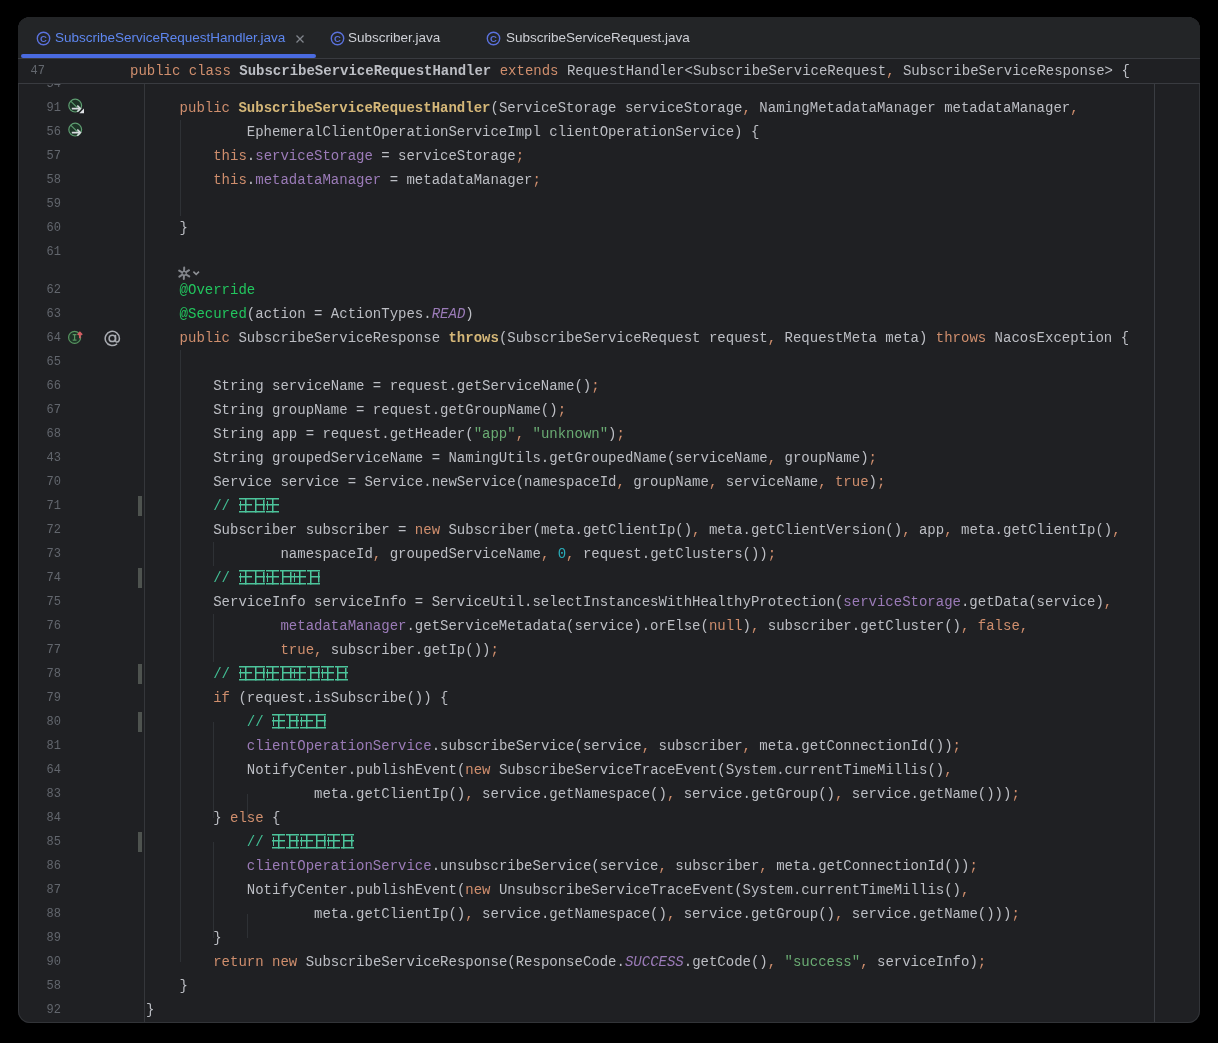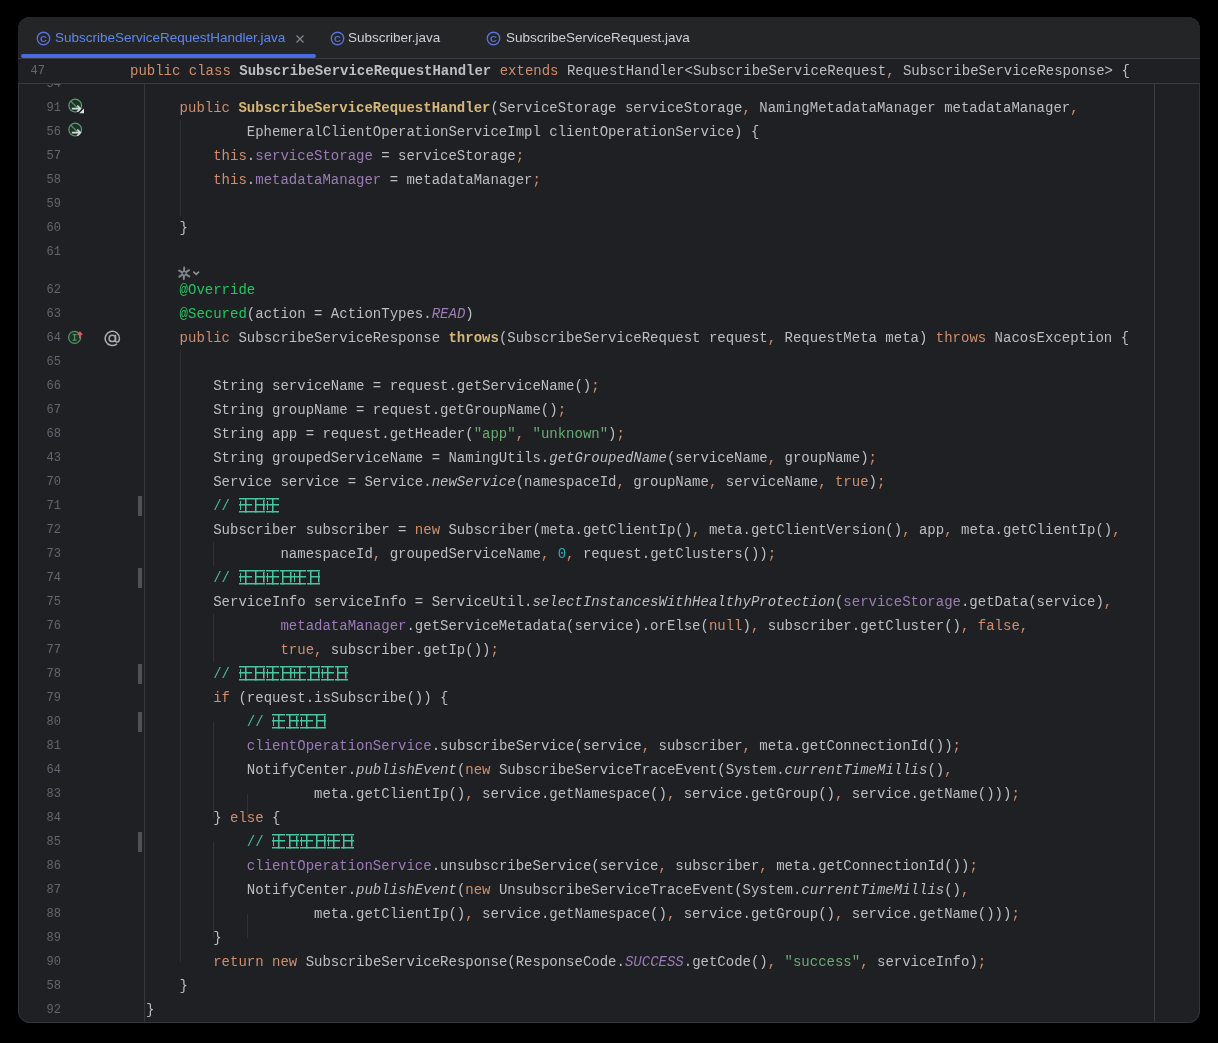--- a/index.html
+++ b/index.html
@@ -4,21 +4,21 @@
 #win{position:absolute;left:18px;top:17px;width:1182px;height:1006px;background:#1F2023;border-radius:12px;overflow:hidden;box-shadow:inset 0 0 0 1px #323438}
 #win *{box-sizing:border-box}
 .tabbar{position:absolute;left:0;top:0;width:100%;height:42px;background:#232527;border-bottom:1px solid #393B40}
 .tl{position:absolute;top:0;height:36px;font:13.5px/41px "Liberation Sans",sans-serif;color:#CED0D6;white-space:pre}
 .unders{position:absolute;left:3px;top:36.5px;width:295px;height:4.6px;border-radius:2px;background:#4A6BE0}
 .sticky{position:absolute;left:0;top:42px;width:100%;height:24.5px;background:#1F2023;border-bottom:1px solid #393B40}
 .L{position:absolute;left:112px;height:24px;font:14px "Liberation Mono",monospace;line-height:24px;color:#BCBEC4;white-space:pre}
 .g{position:absolute;left:0;width:27px;height:24px;text-align:right;font:12px "Liberation Mono",monospace;line-height:24.5px;color:#62666D}
 .k{color:#CF8E6D} .d{color:#D5B778;font-weight:bold} .f{color:#9B7BB8}
 .s{color:#6AAB73} .n{color:#2AACB8} .a{color:#22c55e}
-.i{font-style:italic} .ci{color:#9B7BB8;font-style:italic}
+.i{} .ci{color:#9B7BB8;font-style:italic}
 .c{color:#42BD93} b{color:#BCBEC4}
 .vg{position:absolute;width:1px;background:#2E3135}
 .vcs{position:absolute;left:104px;width:4px;height:20px;background:#4E534F}
 .ic{position:absolute}
 .cj{display:inline-block;width:13.1px;height:15px;margin:0 0.3px;vertical-align:-2.5px;
 background:linear-gradient(#4CC49B,#4CC49B) 0 0.5px/13.1px 1.5px no-repeat,
 linear-gradient(#4CC49B,#4CC49B) 0 6.5px/13.1px 1.5px no-repeat,
 linear-gradient(#4CC49B,#4CC49B) 0 13px/13.1px 1.5px no-repeat,
 linear-gradient(#4CC49B,#4CC49B) 6px 0/1.5px 14.5px no-repeat,
 linear-gradient(#4CC49B,#4CC49B) 1px 3px/1.3px 9px no-repeat}

